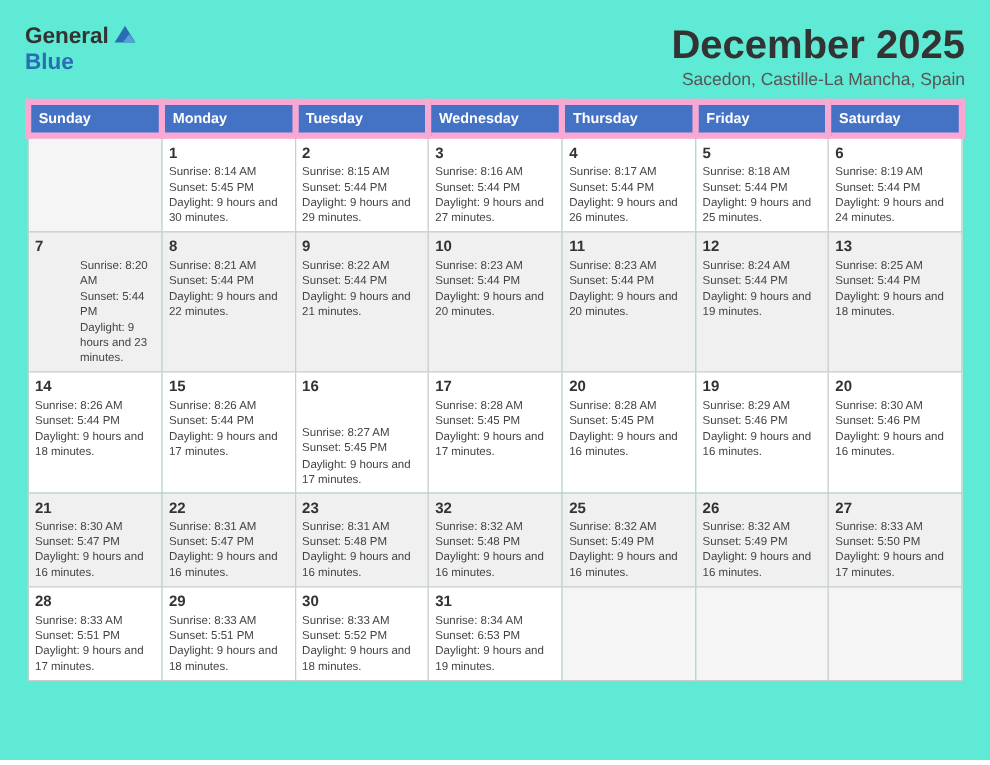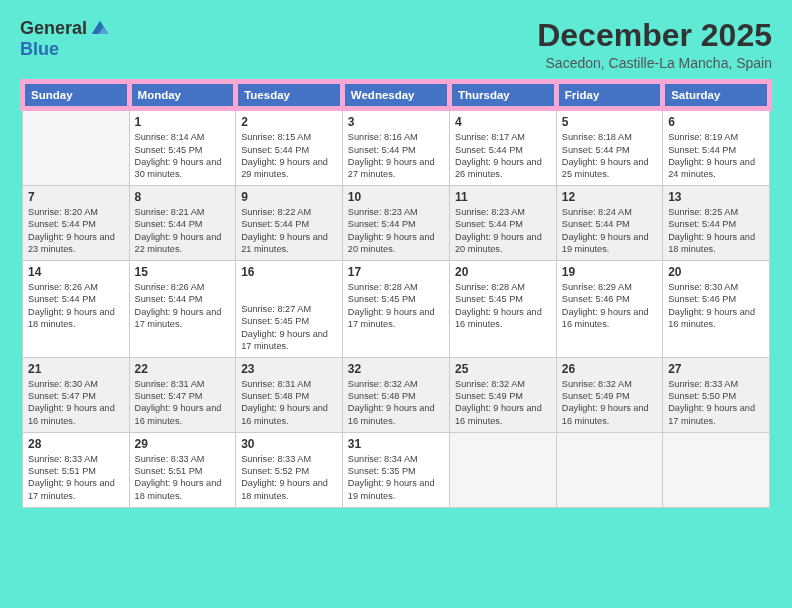--- a/index.html
+++ b/index.html
@@ -173,21 +173,21 @@
           <td>
             <span class="day-number">6</span>
             <div class="day-info" style="white-space: pre-line;">Sunrise: 8:19 AM
 Sunset: 5:44 PM
 Daylight: 9 hours and 24 minutes.</div>
           </td>
         </tr>
         <tr class="row-shaded">
           <td>
             <span class="day-number">7</span>
-            <div class="day-info" style="white-space: pre-line;">Sunrise: 8:20 AM
+            <div class="day-info" style="white-space: pre-line; margin-left: 36px;">Sunrise: 8:20 AM
 Sunset: 5:44 PM
 Daylight: 9 hours and 23 minutes.</div>
           </td>
           <td>
             <span class="day-number">8</span>
             <div class="day-info" style="white-space: pre-line;">Sunrise: 8:21 AM
 Sunset: 5:44 PM
 Daylight: 9 hours and 22 minutes.</div>
           </td>
           <td>
@@ -324,21 +324,21 @@
           </td>
           <td>
             <span class="day-number">30</span>
             <div class="day-info" style="white-space: pre-line;">Sunrise: 8:33 AM
 Sunset: 5:52 PM
 Daylight: 9 hours and 18 minutes.</div>
           </td>
           <td>
             <span class="day-number">31</span>
             <div class="day-info" style="white-space: pre-line;">Sunrise: 8:34 AM
-Sunset: 5:35 PM
+Sunset: 6:53 PM
 Daylight: 9 hours and 19 minutes.</div>
           </td>
           <td class="empty"></td>
           <td class="empty"></td>
           <td class="empty"></td>
         </tr>
       </tbody>
   </table>
 </div>
 

